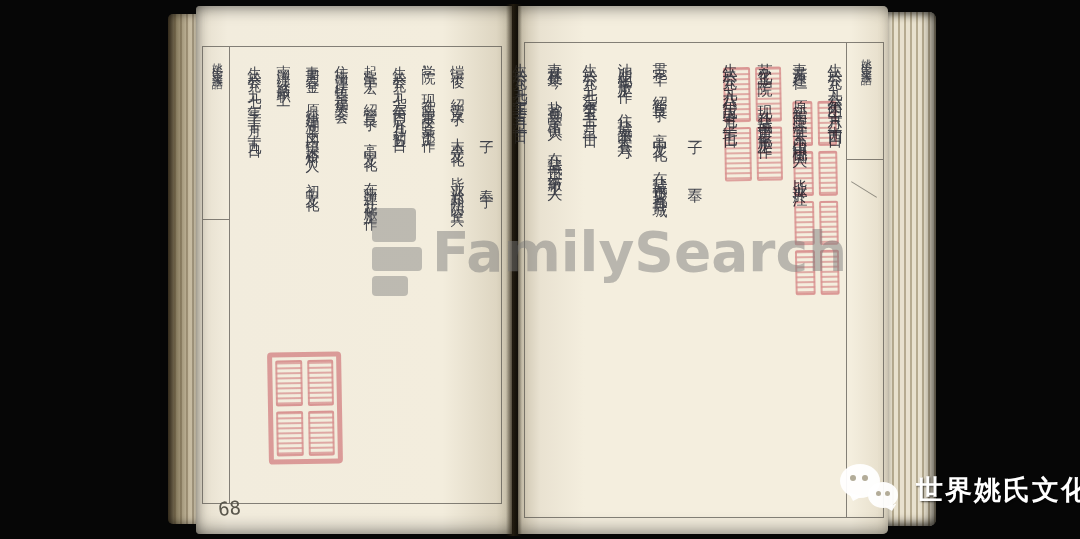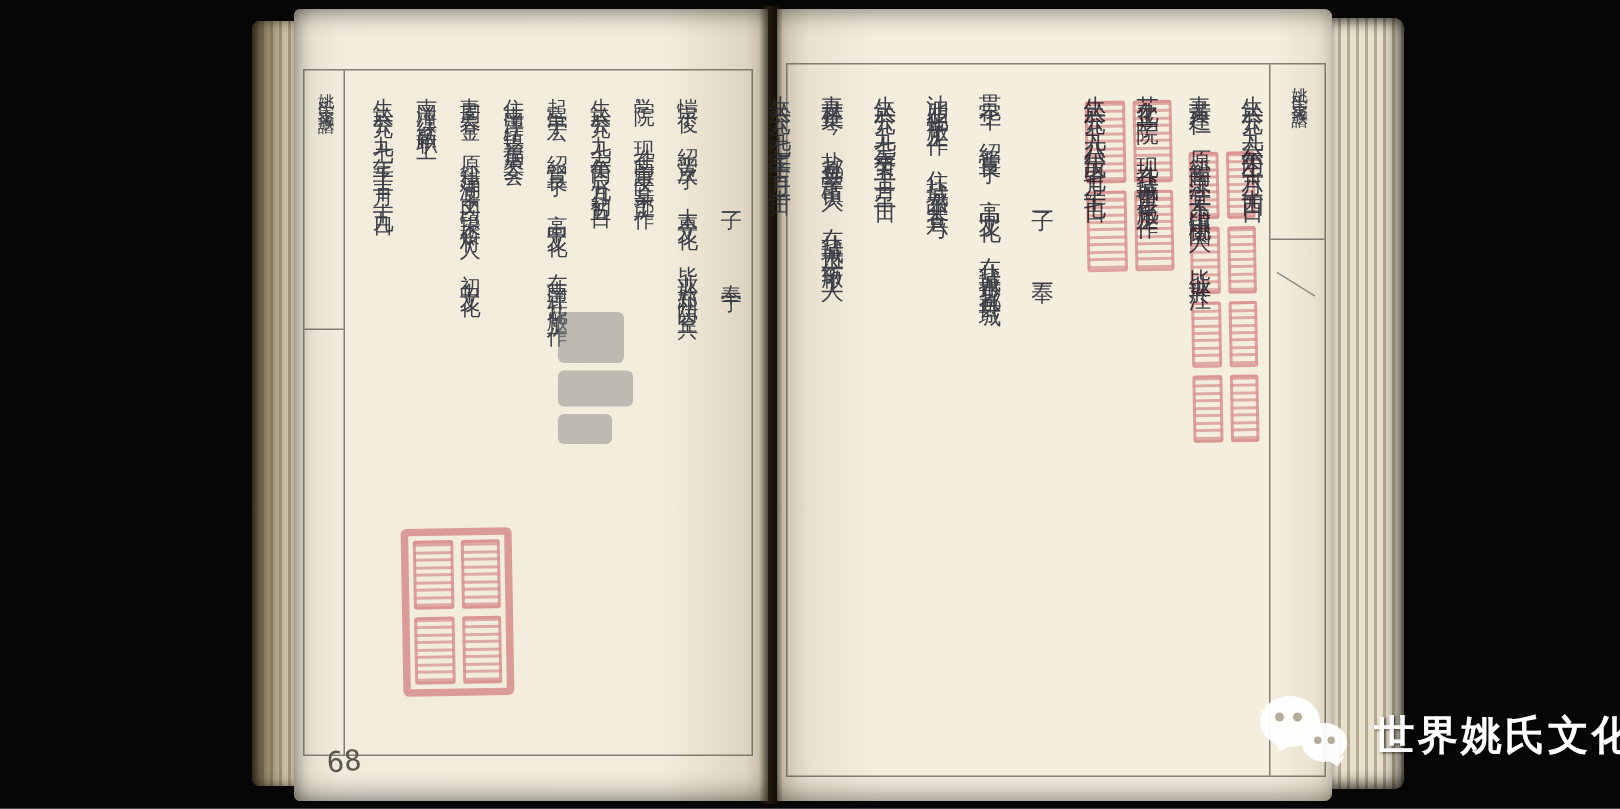--- a/index.html
+++ b/index.html
@@ -215,20 +215,21 @@
   </div>
 
   <div class="pagenum">68</div>
 
   <div class="watermark">
     <div class="wm-logo">
         <i></i>
         <i></i>
         <i></i>
       </div>
+    <div class="wm-text">FamilySearch</div>
   </div>
 
 
   <div class="brand">
     <div class="wechat">
       <div class="bub big"></div>
       <div class="tail-b"></div>
       <div class="bub small"></div>
       <div class="tail-s"></div>
     </div>

